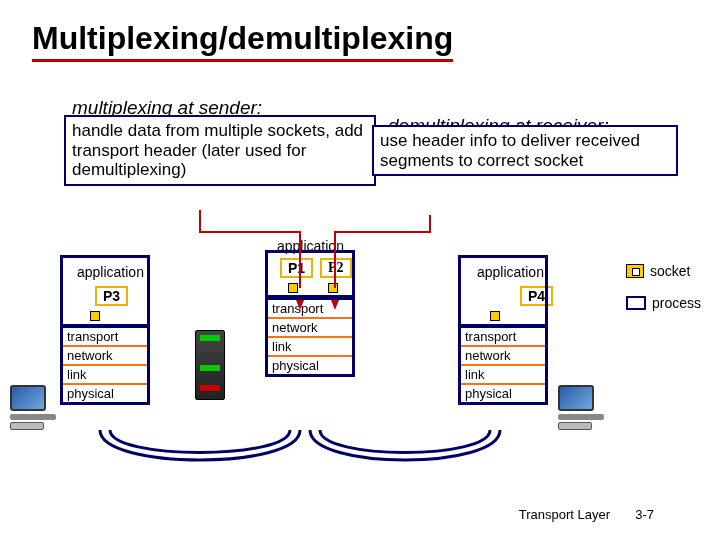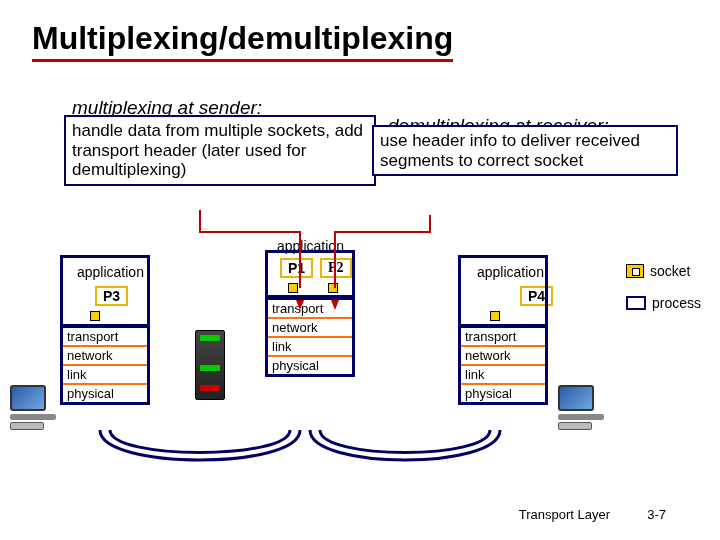--- a/index.html
+++ b/index.html
@@ -221,21 +221,21 @@
 <div class="legend" style="top:263px;left:610px;">
   <span class="sock-shape"></span>
   <span>socket</span>
 </div>
 <div class="legend" style="top:295px;left:610px;">
   <span class="proc-shape"></span>
   <span>process</span>
 </div>
 
 <div class="footer-text" style="bottom:18px;right:110px;">Transport Layer</div>
-<div class="footer-text" style="bottom:18px;right:54px;text-align:center;">3-7</div>
+<div class="footer-text" style="bottom:18px;right:66px;text-align:center;">3-7</div>
 
 <svg class="lines">
 
   <path d="M 200 210 L 200 232 L 300 232 L 300 288" stroke="#c00000" stroke-width="2" fill="none"></path>
 
   <path d="M 430 215 L 430 232 L 335 232 L 335 288" stroke="#c00000" stroke-width="2" fill="none"></path>
 
   <polygon points="296,300 304,300 300,310" fill="#c00000"></polygon>
   <polygon points="331,300 339,300 335,310" fill="#c00000"></polygon>
 

